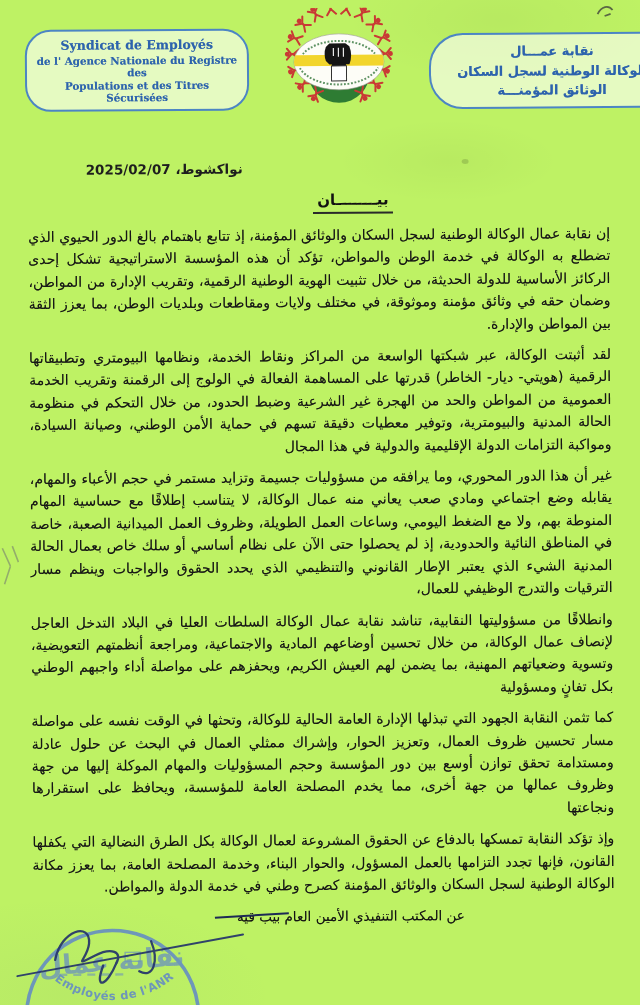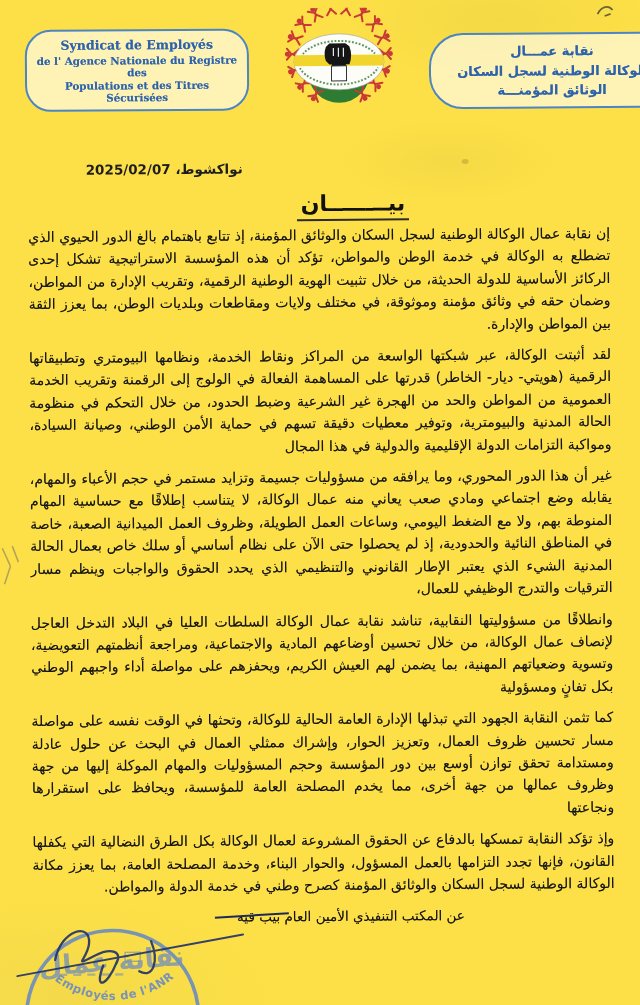--- a/index.html
+++ b/index.html
@@ -1,18 +1,18 @@
 <!DOCTYPE html>
 <html lang="ar"><head>
 <meta charset="utf-8">
 <style>
   html,body{margin:0;padding:0;background:#e8e8e6;}
   .sheet{
     position:relative;width:640px;height:1005px;margin:0 auto;
-    background:#fde047;overflow:hidden;
+    background:#bef264;overflow:hidden;
     font-family:"DejaVu Sans",sans-serif;color:#1b1b1b;
   }
   .sheet::before{
     content:"";position:absolute;inset:0;pointer-events:none;
     background:
       radial-gradient(220px 90px at 78% 2%, rgba(0,0,0,0.035), transparent 70%),
       radial-gradient(300px 140px at 10% 99%, rgba(70,90,140,0.05), transparent 70%),
       radial-gradient(160px 60px at 70% 16%, rgba(0,0,0,0.03), transparent 70%);
   }
   .content{position:absolute;inset:0;transform:rotate(-0.4deg);}
@@ -36,21 +36,21 @@
   }
   .logo-wrap{position:absolute;left:252px;top:8px;width:180px;height:112px;}
 
   
   .date-line{
     position:absolute;left:88px;top:160px;direction:rtl;
     font-size:13.5px;font-weight:bold;color:#1e1e1e;letter-spacing:0.2px;
   }
   .doc-title{
     position:absolute;top:191px;left:0;right:-70px;margin:0 auto;width:max-content;
-    font-size:22px;font-weight:bold;color:#111;
+    font-size:15px;font-weight:bold;color:#111;
     border-bottom:2px solid #2a2a2a;padding:0 4px 3px;
   }
 
   
   .body-text{
     position:absolute;top:224px;left:30px;right:28px;bottom:34px;
     direction:rtl;text-align:justify;overflow:hidden;
     font-size:14px;line-height:22.4px;color:#161616;
     text-shadow:0 0 0.4px rgba(0,0,0,0.45);
   }

